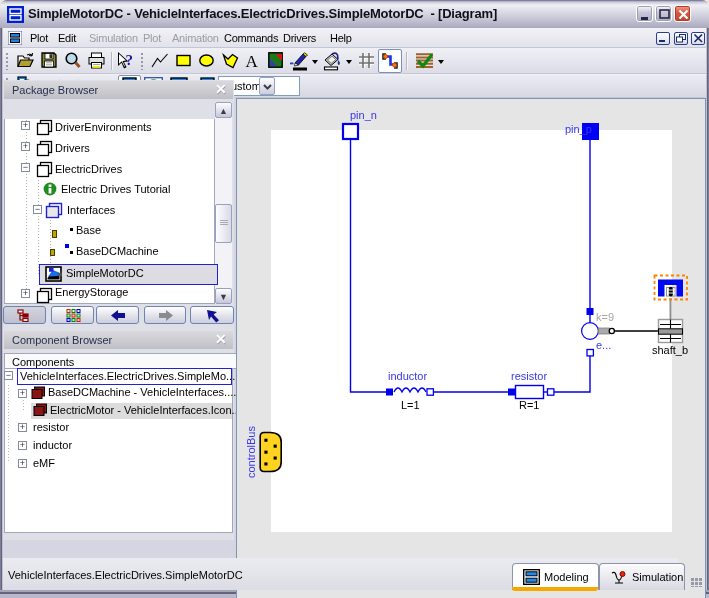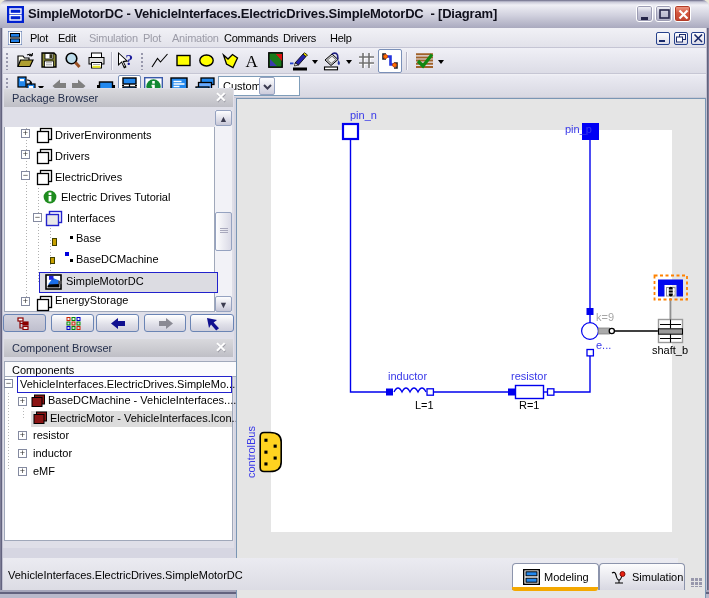--- a/index.html
+++ b/index.html
@@ -22,21 +22,21 @@
 #menubar span.dis{color:#9b9ba7}
 .mdib{position:absolute;top:4px;width:14px;height:13px;border:1px solid #26418c;border-radius:2px;background:linear-gradient(#fdfdfe,#dcdce8)}
 .mdib svg{position:absolute;left:1px;top:1px}
 
 #tb1{position:absolute;left:3px;top:48px;width:703px;height:26px;background:linear-gradient(#f0f0f6,#dcdce6);border-bottom:1px solid #c6c6d4}
 #tb2{position:absolute;left:3px;top:74px;width:703px;height:24px;background:linear-gradient(#f2f2f7 0,#eaeaf2 2px,#d8d8e2 100%);border-bottom:1px solid #c9c9d6}
 .grip{position:absolute;width:3px;background-image:radial-gradient(circle at 1px 1px,#9898ac 1px,transparent 1.2px);background-size:3px 4px}
 .tsep{position:absolute;width:2px;border-left:1px solid #b6b6c6;border-right:1px solid #f6f6fa}
 .pressed{position:absolute;border:1px solid #7a90b8;background:#e6eefa;border-radius:2px}
 
-#left{position:absolute;left:3px;top:88px;width:231px;height:460px;background:#dfdfe8}
+#left{position:absolute;left:3px;top:80px;width:231px;height:460px;background:#dfdfe8}
 .docktitle{position:absolute;left:1px;width:229px;height:18px;background:linear-gradient(#d9d9dd,#bfbfc6);
  font-size:11px;color:#25304d;padding:3px 0 0 8px}
 .dockx{position:absolute;right:6px;top:2px;width:12px;height:12px;color:#ffffff;font-size:14px;line-height:12px;font-weight:bold;text-shadow:0.5px 0.5px 0 #9a9aa4}
 .hdr{position:absolute;left:1px;width:212px;height:19px;background:#fafafc;border:1px solid #a0a8ba;
  font-size:11px;color:#000;padding:3px 0 0 7px}
 .treebox{position:absolute;left:1px;background:#fff;border:1px solid #a0a8ba;border-top:none}
 .trow{position:absolute;left:0;font-size:11px;color:#000;white-space:nowrap}
 .pm{position:absolute;width:9px;height:9px;border:1px solid #848aa0;background:#fff;font-size:9px;line-height:7px;text-align:center;color:#333}
 
 .sb{position:absolute;width:17px;background:#f2f2f7}
@@ -470,21 +470,21 @@
         <rect x="27.4" y="339.7" width="3.1" height="3.1"></rect>
         <rect x="27.4" y="351.6" width="3.1" height="3.1"></rect>
         <rect x="27.4" y="363.4" width="3.1" height="3.1"></rect>
         <rect x="36.6" y="345.6" width="3.1" height="3.1"></rect>
         <rect x="36.6" y="357.5" width="3.1" height="3.1"></rect>
       </g>
     </svg>
     <span class="dlbl" style="left:113px;top:10px">pin_n</span>
     <span class="dlbl" style="left:328px;top:24px">pin_p</span>
     <span class="dlbl" style="left:151px;top:271px">inductor</span>
-    <span class="dlblk" style="left:178px;top:300px">L=1</span>
+    <span class="dlblk" style="left:164px;top:300px">L=1</span>
     <span class="dlbl" style="left:274px;top:271px">resistor</span>
     <span class="dlblk" style="left:282px;top:300px">R=1</span>
     <span class="dlbl" style="left:359px;top:211.5px;color:#a6a6a6">k=9</span>
     <span class="dlbl" style="left:359px;top:240px">e...</span>
     <span class="dlblk" style="left:415px;top:245px">shaft_b</span>
     <span class="dlbl" style="left:-17px;top:347px;width:62px;text-align:center;transform:rotate(-90deg)">controlBus</span>
   </div>
 
   <div id="status">
     <span id="stext">VehicleInterfaces.ElectricDrives.SimpleMotorDC</span>

